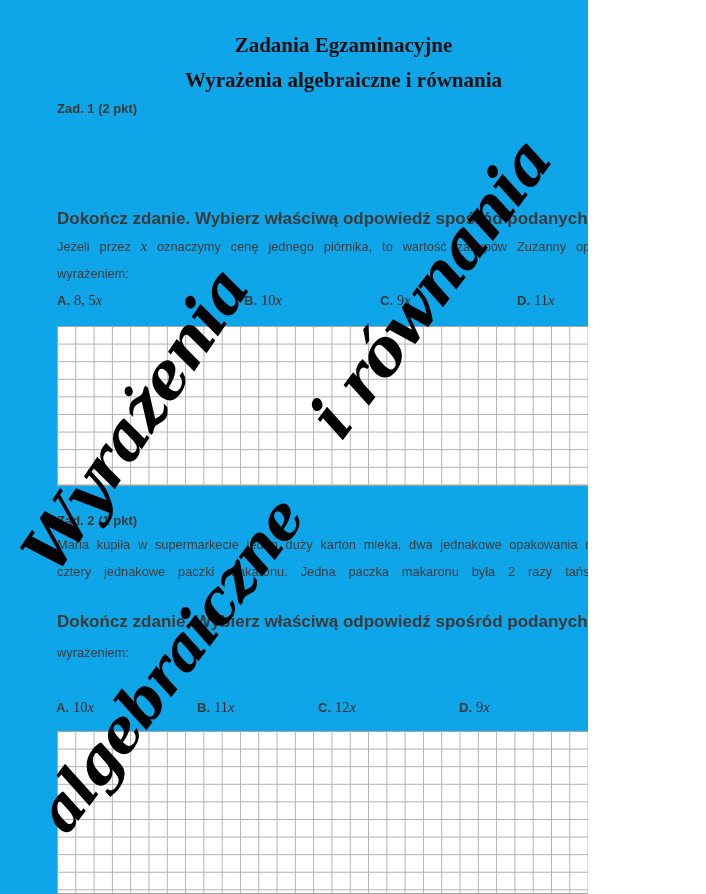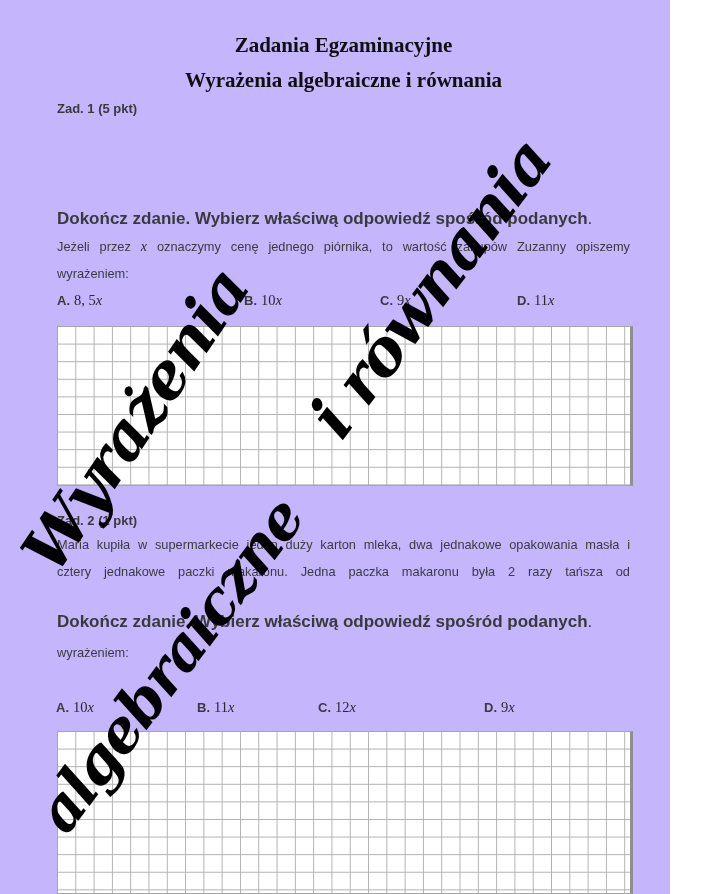--- a/index.html
+++ b/index.html
@@ -1,17 +1,17 @@
 <!DOCTYPE html>
 <html><head>
 <meta charset="utf-8">
 <style>
   html,body { margin:0; padding:0; background:#fff; }
   .page {
-    position:relative; width:670px; height:894px; background:#c4b5fd;
+    position:relative; width:588px; height:894px; background:#0ea5e9;
     overflow:hidden; font-family:"Liberation Sans", sans-serif; color:#3c3c3c;
   }
   .serif-title {
     position:absolute; left:57px; width:573px; text-align:center;
     font-family:"Liberation Serif", serif; font-weight:700; font-size:21px;
     color:#101010; line-height:24px; white-space:nowrap;
   }
   .section-heading {
     position:absolute; left:57px; font-size:13px; font-weight:700;
     line-height:18px; color:#3a3a3a;
@@ -67,31 +67,31 @@
   #para1 { top:126px; }
   #instr1 { top:210px; }
   #question1 { top:233px; }
   #options1 { top:292px; }
   #zad2-heading { top:512px; }
   #para2 { top:531px; }
   #instr2 { top:613px; }
   #question2 { top:639px; }
   #options2 { top:699px; }
   .opt-a1 { left:57px; }  .opt-b1 { left:244px; } .opt-c1 { left:380px; } .opt-d1 { left:517px; }
-  .opt-a2 { left:56px; }  .opt-b2 { left:197px; } .opt-c2 { left:318px; } .opt-d2 { left:484px; }
+  .opt-a2 { left:56px; }  .opt-b2 { left:197px; } .opt-c2 { left:318px; } .opt-d2 { left:459px; }
 </style>
 </head>
 <body>
 
 <div class="page">
 
   <div id="title1" class="serif-title">Zadania Egzaminacyjne</div>
   <div id="title2" class="serif-title">Wyrażenia algebraiczne i równania</div>
 
-  <div id="zad1-heading" class="section-heading">Zad. 1 (5 pkt)</div>
+  <div id="zad1-heading" class="section-heading">Zad. 1 (2 pkt)</div>
 
   <div id="para1" class="para">
   </div>
 
   <div id="instr1" class="instruction">
     <span>Dokończ zdanie. Wybierz właściwą odpowiedź spośród podanych</span><span class="tail">.</span>
   </div>
 
   <div id="question1" class="para">
     <div class="jline">

